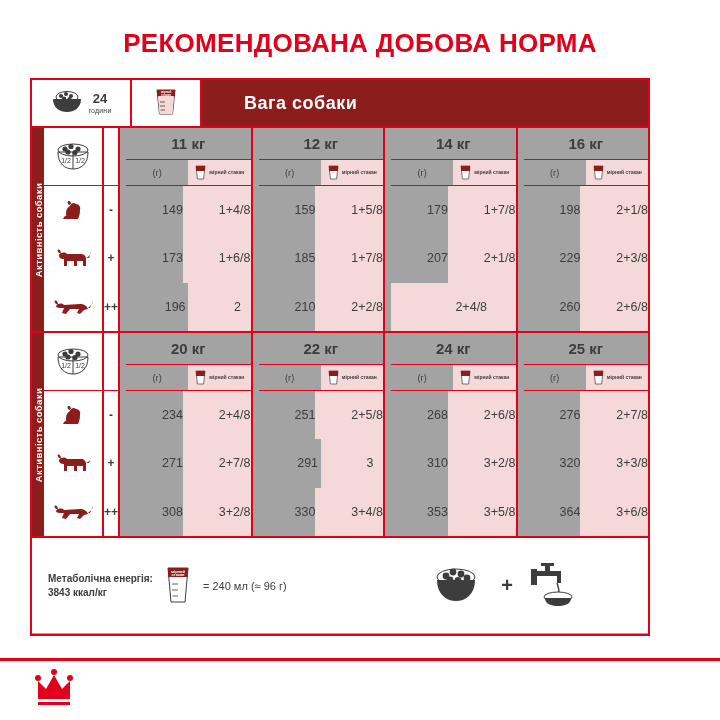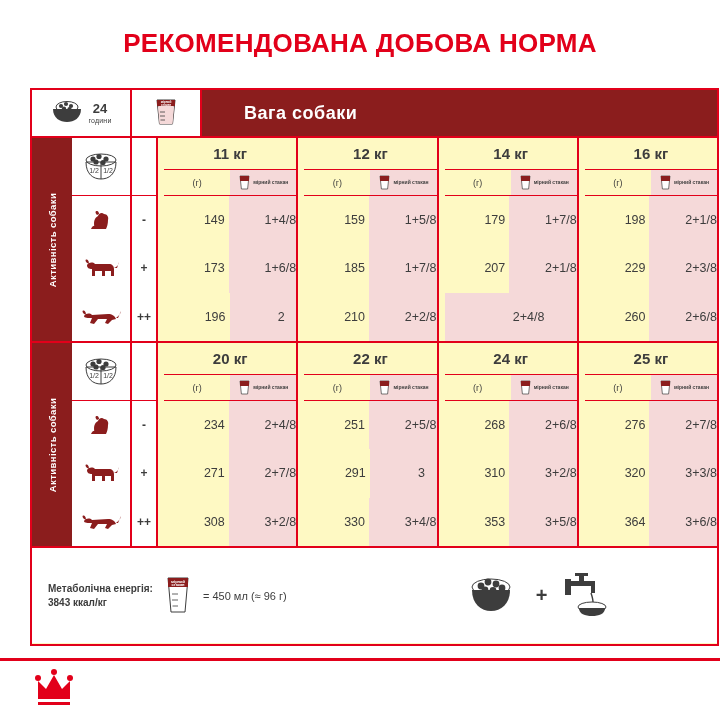--- a/index.html
+++ b/index.html
@@ -21,25 +21,25 @@
     font-weight: bold;
     letter-spacing: 0.3px;
     padding-top: 28px;
     padding-bottom: 14px;
   }
 
   
   .frame {
     position: absolute;
     left: 30px;
-    top: 88px;
-    width: 689px;
+    top: 78px;
+    width: 620px;
     height: 558px;
     border: 2px solid #e2001a;
-    background: #fef9c3;
+    background: #a3a3a3;
   }
 
   
   .hdr {
     display: flex;
     height: 48px;
     border-bottom: 2px solid #e2001a;
   }
   .hdr-left {
     width: 100px;
@@ -663,21 +663,21 @@
         <svg width="34" height="44" viewBox="0 0 34 44">
           <path d="M7 6 L27 6 L24 40 L10 40 Z" fill="#ffffff" stroke="#3d3d3d" stroke-width="1"></path>
           <rect x="7" y="6" width="20" height="9" fill="#8b1d1d"></rect>
           <text x="17" y="10.6" font-size="4" fill="#ffffff" text-anchor="middle" font-family="Liberation Sans, sans-serif" font-weight="bold">мірний</text>
           <text x="17" y="14.4" font-size="4" fill="#ffffff" text-anchor="middle" font-family="Liberation Sans, sans-serif" font-weight="bold">стакан</text>
           <line x1="11" y1="22" x2="17" y2="22" stroke="#3d3d3d" stroke-width=".8"></line>
           <line x1="11" y1="28" x2="17" y2="28" stroke="#3d3d3d" stroke-width=".8"></line>
           <line x1="11.5" y1="34" x2="17" y2="34" stroke="#3d3d3d" stroke-width=".8"></line>
         </svg>
       </span>
-      <span class="foot-eq">= 450 мл (≈ 96 г)</span>
+      <span class="foot-eq">= 240 мл (≈ 96 г)</span>
     </div>
     <div class="foot-right">
       <span>
         <svg width="62" height="46" viewBox="0 0 62 46">
           <ellipse cx="31" cy="16" rx="19" ry="8" fill="none" stroke="#3d3d3d" stroke-width="1"></ellipse>
           <circle cx="21" cy="15" r="3.4" fill="#3d3d3d"></circle>
             <circle cx="28" cy="11" r="3.4" fill="#3d3d3d"></circle>
           <circle cx="36" cy="13" r="3.4" fill="#3d3d3d"></circle>
             <circle cx="42" cy="17" r="3.4" fill="#3d3d3d"></circle>
           <circle cx="25" cy="19" r="3.4" fill="#3d3d3d"></circle>

